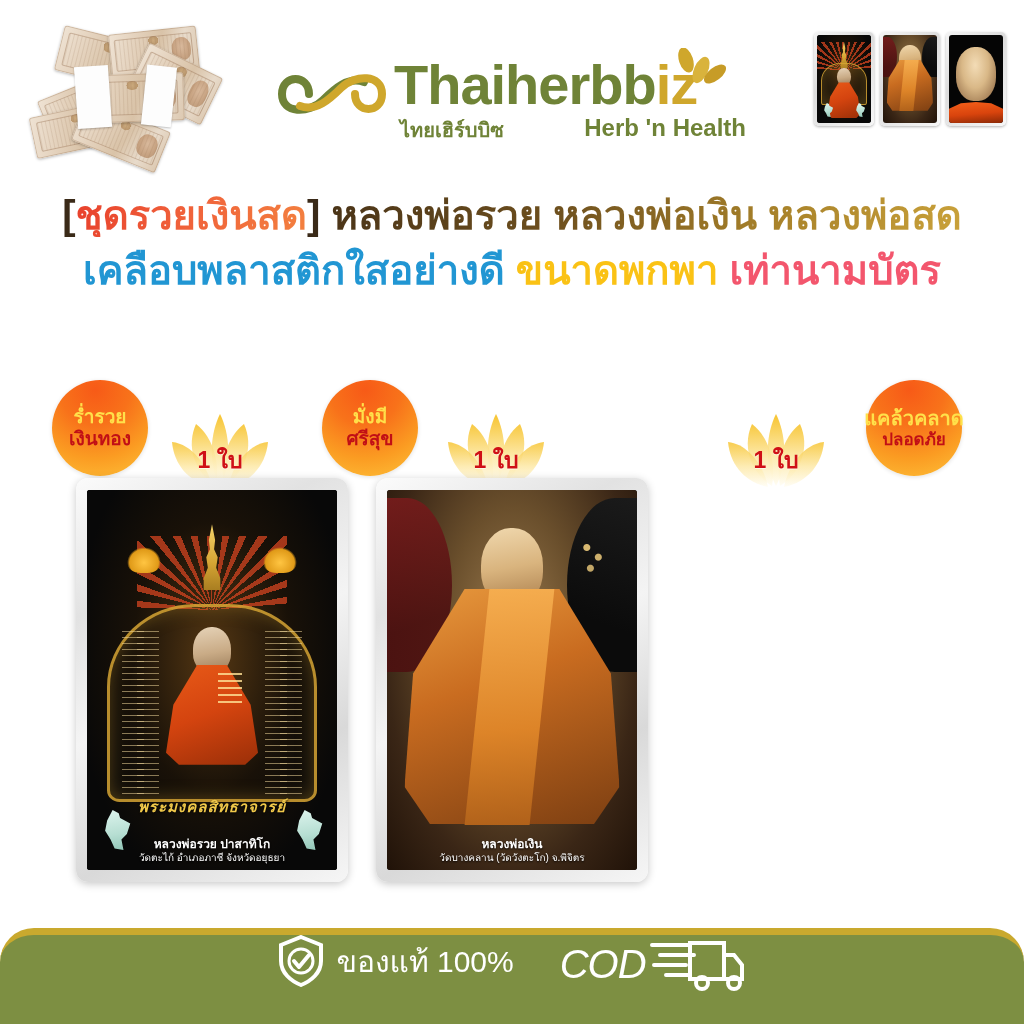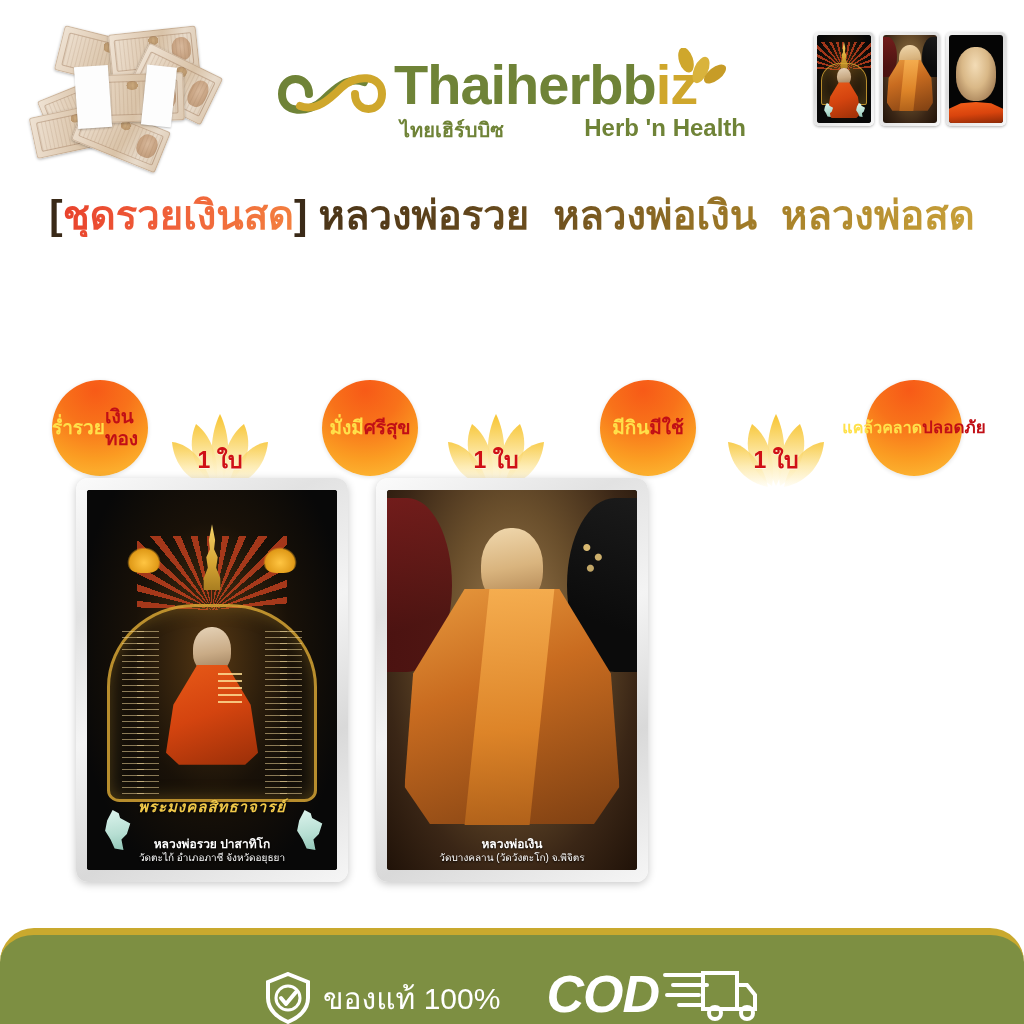--- a/index.html
+++ b/index.html
@@ -89,33 +89,33 @@
   
   .headline { position: absolute; left: 0; top: 188px; width: 1024px; text-align: center; }
   .hl-line { font-size: 40px; font-weight: 700; line-height: 1.38; white-space: nowrap; }
   .g-red-orange {
     background: linear-gradient(100deg,#e8412c 0%,#f0603a 45%,#f3803f 100%);
     -webkit-background-clip: text; background-clip: text; color: transparent;
   }
   .c-bracket { color: #3a2a18; }
   .g-brown-gold {
     background: linear-gradient(100deg,#4a3418 0%,#6d4f1e 35%,#a8822a 70%,#c9a13a 100%);
-    -webkit-background-clip: text; background-clip: text; color: transparent; font-family: Liberation Mono, monospace;
+    -webkit-background-clip: text; background-clip: text; color: transparent;
   }
   .c-blue  { color: #2196d3; }
   .c-gold  { color: #fac215; }
   .c-pink  { color: #f3566d; }
 
   
   .badges { position: absolute; left: 0; top: 368px; width: 1024px; height: 120px; }
   .badge-circle {
     position: absolute;
     width: 96px; height: 96px; border-radius: 50%;
     background: radial-gradient(circle at 45% 10%, #f75a17 0%, #f8721a 35%, #fb9c22 68%, #fdc23a 100%);
-    display: flex; flex-direction: row; align-items: center; justify-content: center;
+    display: flex; flex-direction: column; align-items: center; justify-content: center;
     line-height: 1.15;
     box-shadow: 0 1px 4px rgba(0,0,0,.12);
   }
   .badge-l1 { font-size: 19px; font-weight: 700; color: #ffe14a; }
   .badge-l2 { font-size: 19px; font-weight: 700; color: #c10f16; }
 
   .lotus { position: absolute; width: 108px; height: 82px; }
   .lotus-label {
     position: absolute; left: 0; right: 0; bottom: 12px;
     text-align: center; font-size: 23px; font-weight: 700; color: #cf1016;
@@ -274,27 +274,27 @@
     width: 430px; height: 300px;
     opacity: .16; pointer-events: none;
   }
 
   
   .banner {
     position: absolute; left: 0; bottom: 0; width: 1024px; height: 96px;
     background: #7d8f42;
     border-top: 7px solid #c9a92e;
     border-radius: 34px 34px 0 0;
-    display: flex; align-items: flex-end; justify-content: center; gap: 46px;
+    display: flex; align-items: flex-start; justify-content: center; gap: 46px;
   }
   .banner-guarantee { display: flex; align-items: center; gap: 12px; }
   .guarantee-text { color: #fff; font-size: 30px; font-weight: 400; white-space: nowrap; }
   .cod { display: flex; align-items: center; gap: 4px; }
   .cod-text {
-    color: #fff; font-size: 52px; font-weight: 700; font-style: italic;
+    color: #fff; font-size: 40px; font-weight: 400; font-style: italic;
     letter-spacing: -1px;
   }
 </style>
 </head>
 <body>
 
 <div id="page">
 
   <div class="money-wrap">
     <div class="bill" style="left:18px; top:62px; width:86px; height:44px; transform:rotate(-22deg);">
@@ -373,37 +373,34 @@
       <div class="thumb-inner">
         <div class="c3-bg"></div>
         <div class="c3-face" style="width:40px;height:54px;top:14%;"></div>
         <div class="c3-robe" style="height:24%;"></div>
       </div>
     </div>
   </div>
 
   <div class="headline">
     <div class="hl-line"><span class="c-bracket">[</span><span class="g-red-orange">ชุดรวยเงินสด</span><span class="c-bracket">]</span> <span class="g-brown-gold">หลวงพ่อรวย หลวงพ่อเงิน หลวงพ่อสด</span></div>
+    <div class="hl-line"><span class="c-blue">เคลือบพลาสติกใสอย่างดี</span> <span class="c-gold">ขนาดพกพา</span> <span class="c-pink">เท่านามบัตร</span></div>
   </div>
 
   <div class="badges">
     <div class="badge-circle" style="left:52px;  top:12px;">
       <span class="badge-l1">ร่ำรวย</span>
       <span class="badge-l2">เงินทอง</span>
     </div>
     <div class="badge-circle" style="left:322px; top:12px;">
       <span class="badge-l1">มั่งมี</span>
       <span class="badge-l2">ศรีสุข</span>
     </div>
-    <div class="badge-circle" style="left:600px; top:12px;">
-      <span class="badge-l1">มีกิน</span>
-      <span class="badge-l2">มีใช้</span>
-    </div>
     <div class="badge-circle" style="left:866px; top:12px;">
-      <span class="badge-l1" style="font-size:16px">แคล้วคลาด</span>
+      <span class="badge-l1" style="font-size:20px">แคล้วคลาด</span>
       <span class="badge-l2" style="font-size:17px">ปลอดภัย</span>
     </div>
 
     <div class="lotus" style="left:166px; top:40px;">
       <svg viewBox="0 0 108 82" width="108" height="82">
         <defs>
           <linearGradient id="lg1" x1="0" y1="0" x2="0" y2="1">
             <stop offset="0%" stop-color="#f7c430"></stop>
               <stop offset="55%" stop-color="#fde9a8"></stop>
               <stop offset="100%" stop-color="#fffdf4"></stop>

